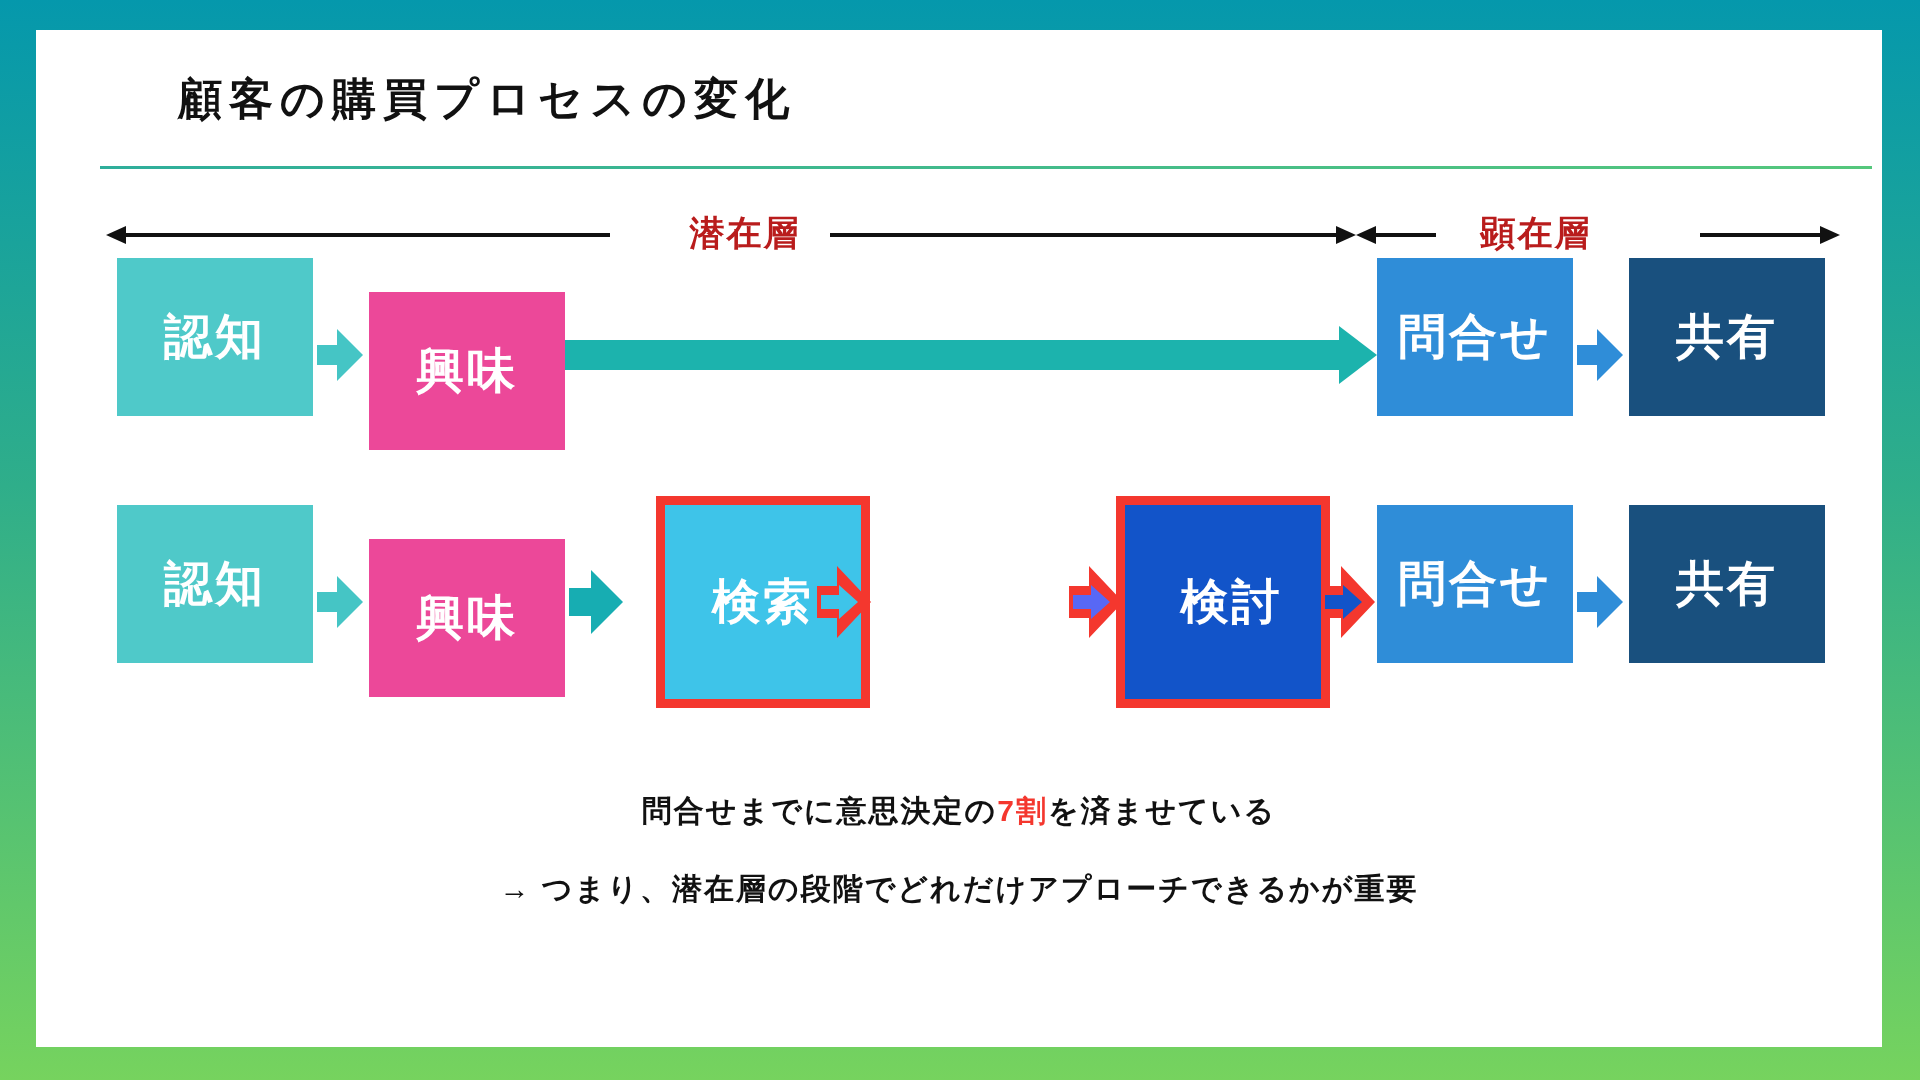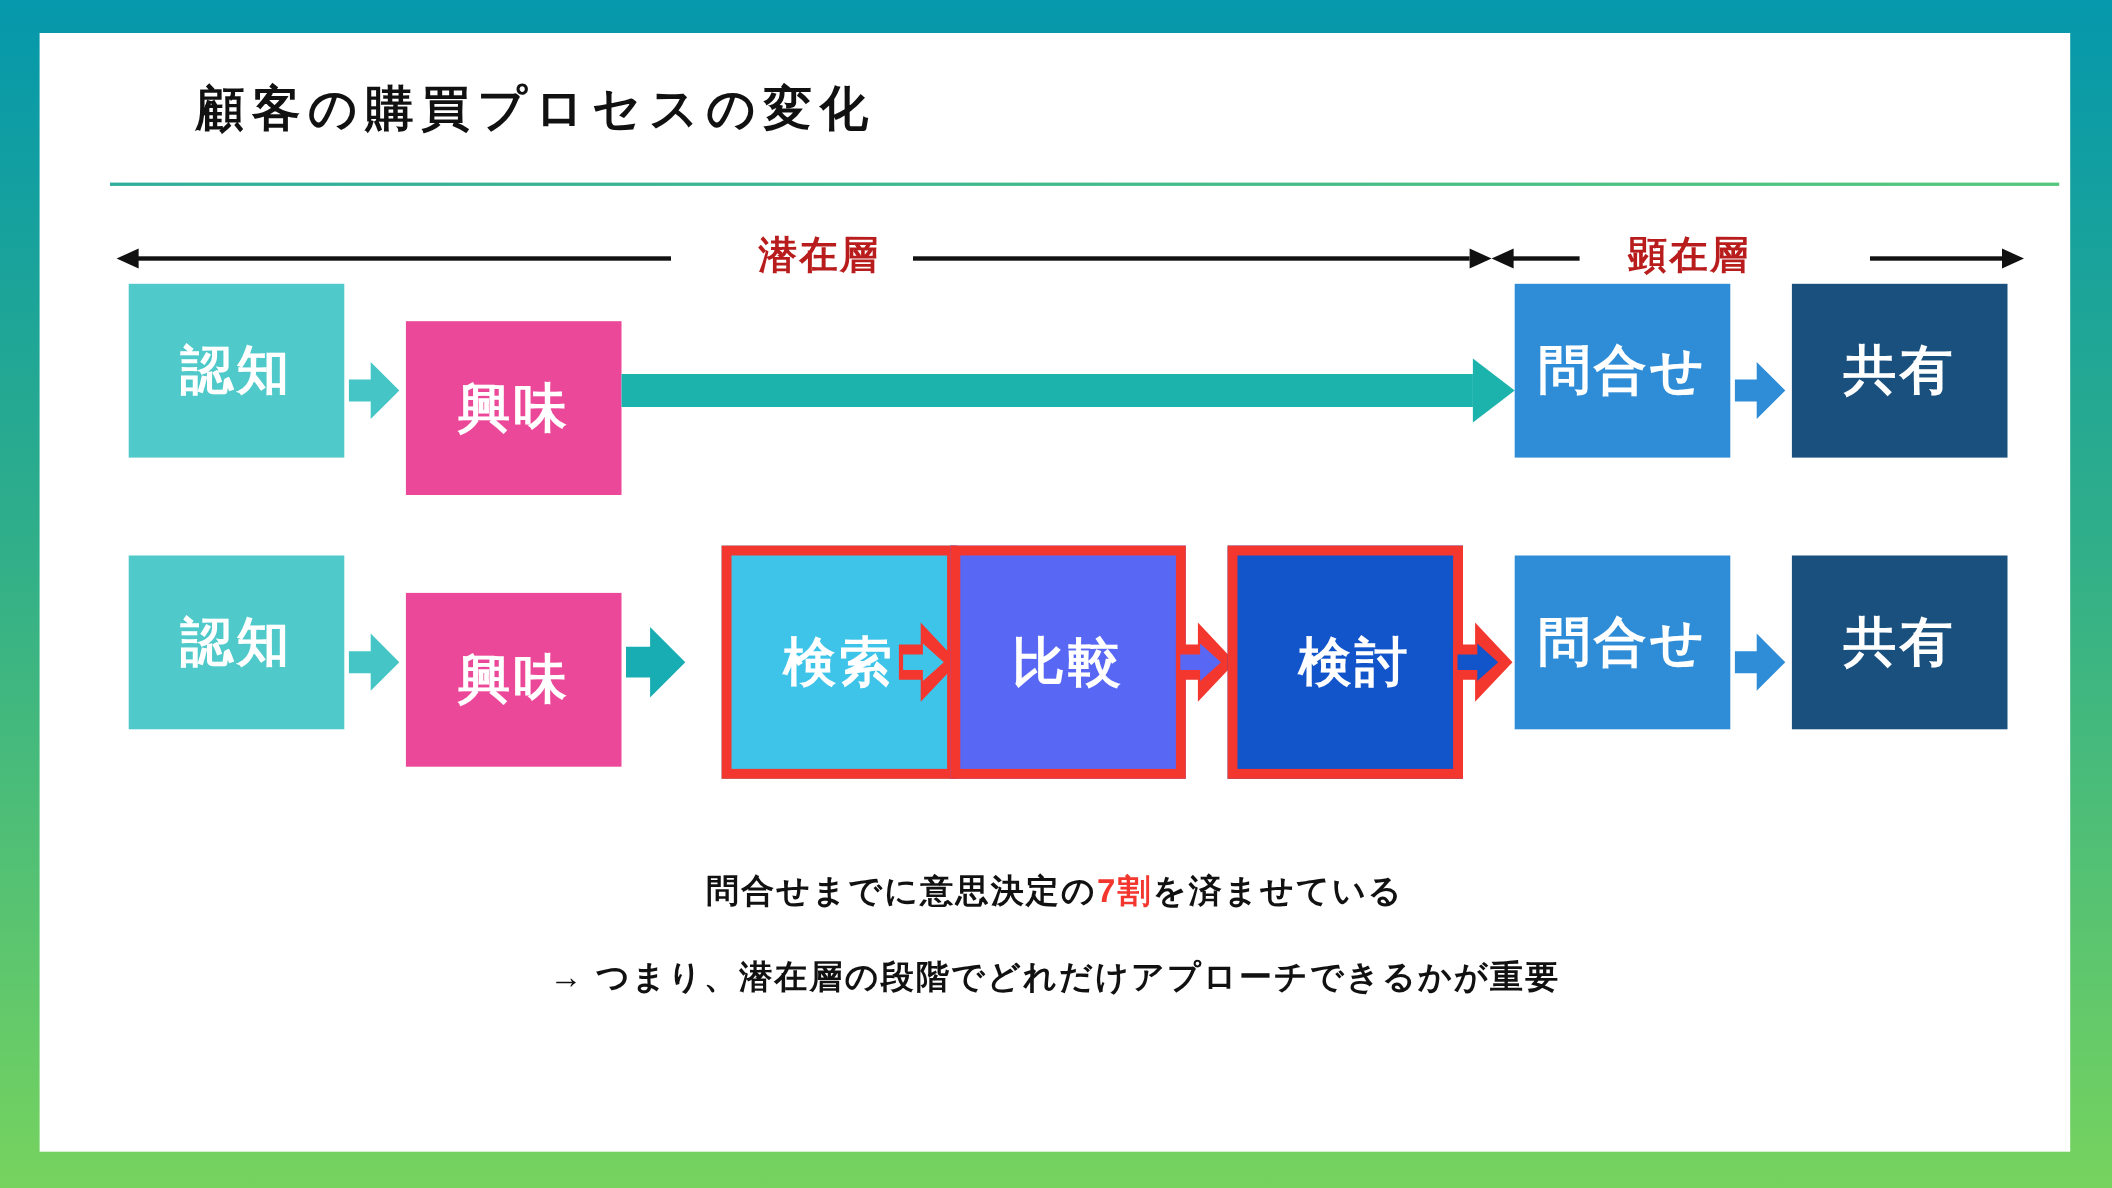--- a/index.html
+++ b/index.html
@@ -153,21 +153,20 @@
         <polygon points="0,26 22,26 22,8 54,40 22,72 22,54 0,54" fill="#17adb2"></polygon>
       </svg>
   </div>
   <div class="box red-frame c3 bg-kensaku">検索</div>
   <div class="red-arrow gb3">
     <svg width="56" height="80" viewBox="0 0 56 80">
       <polygon points="0,24 20,24 20,4 54,40 20,76 20,56 0,56" fill="#f4372e"></polygon>
       <polygon points="4,33 22,33 22,23 41,40 22,57 22,47 4,47" fill="#3ec4e9"></polygon>
     </svg>
   </div>
-  <div class="box red-frame c4 bg-hikaku">比較</div>
   <div class="red-arrow gb4">
     <svg width="56" height="80" viewBox="0 0 56 80">
       <polygon points="0,24 20,24 20,4 54,40 20,76 20,56 0,56" fill="#f4372e"></polygon>
       <polygon points="4,33 22,33 22,23 41,40 22,57 22,47 4,47" fill="#5868f5"></polygon>
     </svg>
   </div>
   <div class="box red-frame c5 bg-kento">検討</div>
   <div class="red-arrow gb5">
     <svg width="56" height="80" viewBox="0 0 56 80">
       <polygon points="0,24 20,24 20,4 54,40 20,76 20,56 0,56" fill="#f4372e"></polygon>

